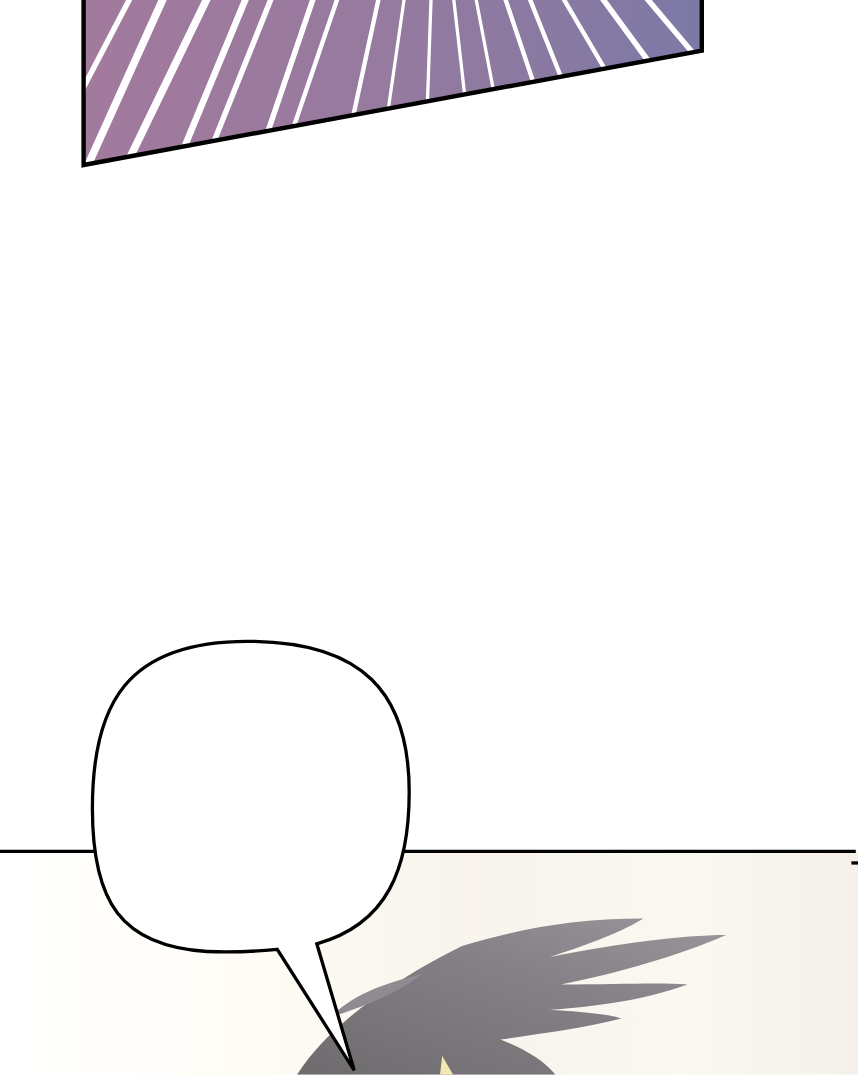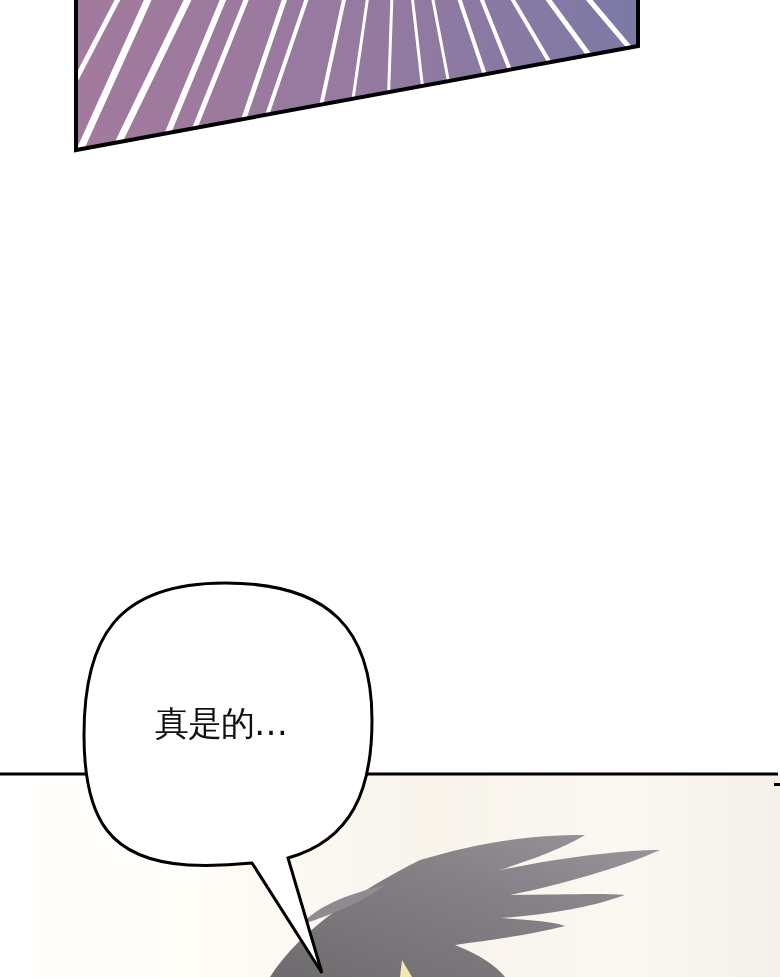--- a/index.html
+++ b/index.html
@@ -91,14 +91,13 @@
                C330,583 372,630 372,720
                C372,790 352,840 288,858
                L322,973
                L252,863
                C232,865 210,866 188,865
                C110,860 84,820 84,735
                C84,640 115,583 225,583 Z" fill="#ffffff" stroke="#000000" stroke-width="3" stroke-linejoin="miter"></path>
     </g>
   </svg>
 
-  <div class="bubble-text">真是的…</div>
 </div>
 
 </body></html>

